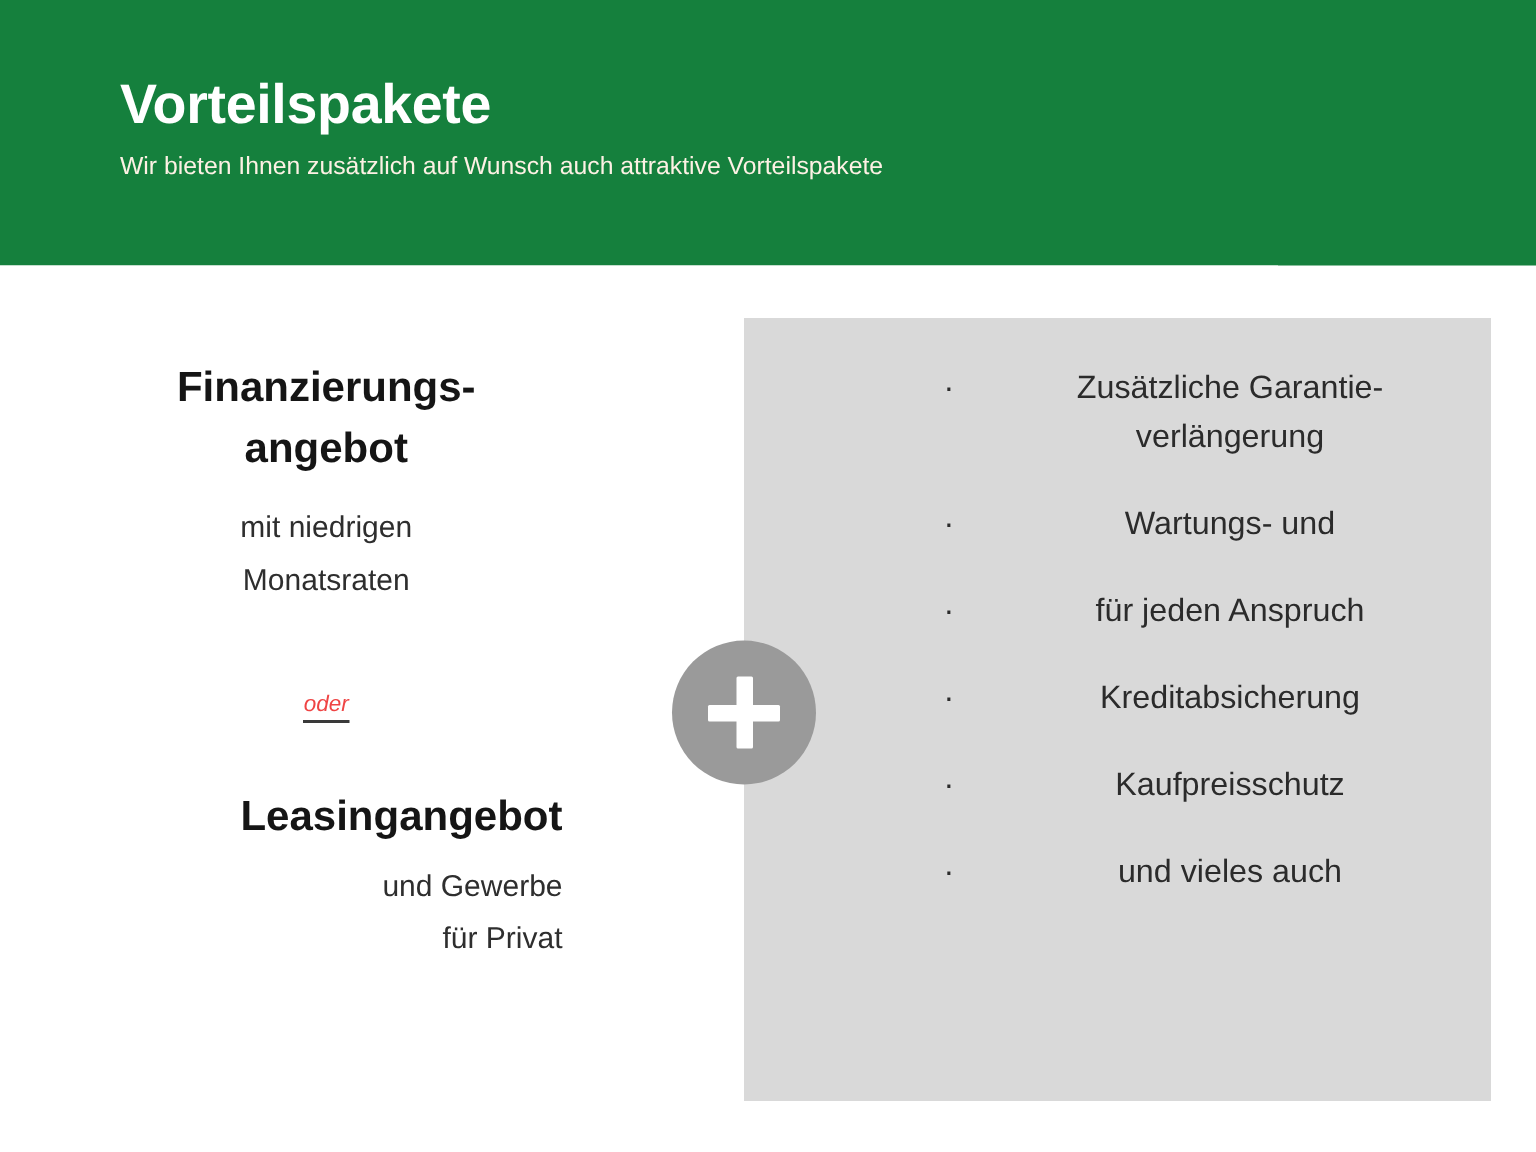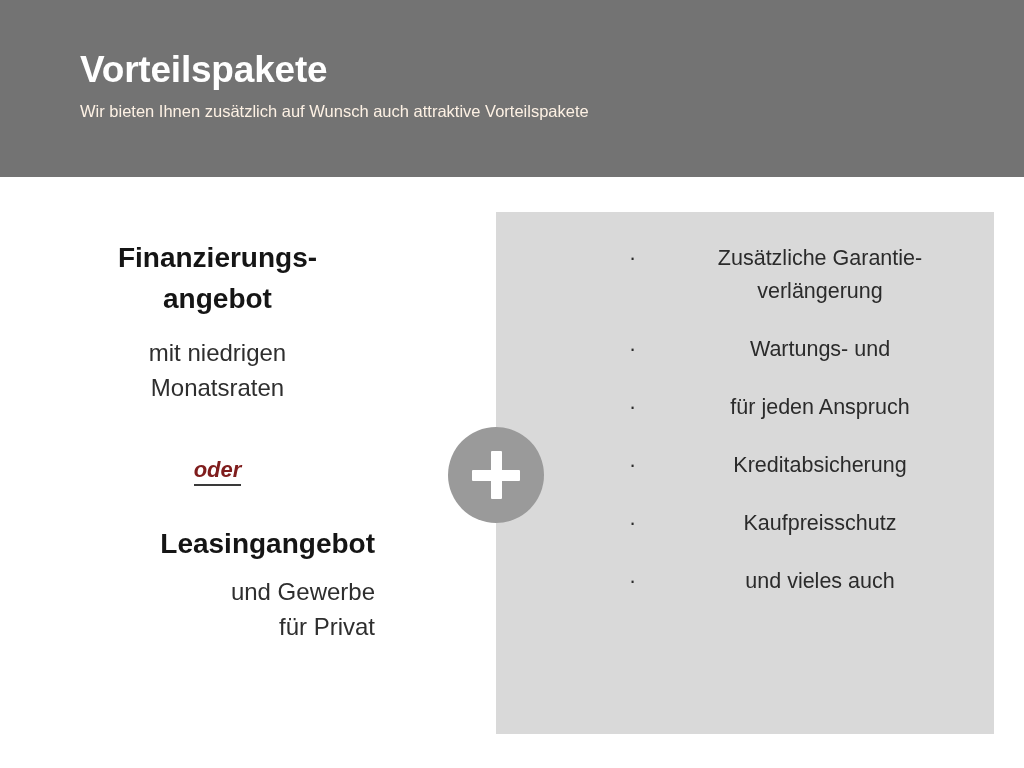--- a/index.html
+++ b/index.html
@@ -70,33 +70,33 @@
   }
   .offer-block { }
   .offer-title {
     font-size: 28px;
     font-weight: 700;
     line-height: 41px;
     color: #151515;
     margin: 0;
   }
   .offer-sub {
-    font-size: 24px;
+    font-size: 20px;
     font-weight: 400;
     line-height: 35px;
     color: #2e2e2e;
     margin: 16px 0 0 0;
   }
   .offer-sub-line { display: block; }
   .divider-word {
     margin: 52px 0 0 0;
-    font-size: 22px;
+    font-size: 15px;
     font-style: italic;
-    font-weight: 700;
-    color: #7f1d1d;
+    font-weight: 400;
+    color: #ef4444;
     line-height: 26px;
   }
   .divider-word span {
     border-bottom: 2px solid #3a3a3a;
     padding-bottom: 2px;
   }
   .offer-block.second {
     margin-top: 44px;
     text-align: right;
   }
@@ -169,21 +169,21 @@
   .plus-badge .bar-v {
     left: 42.5px;
     top: 24px;
     width: 11px;
     height: 48px;
   }
 </style>
 </head>
 <body>
 
-<div class="header" style="background: #737373; text-decoration: underline;">
+<div class="header" style="background: #15803d; text-decoration: underline;">
   <div class="header-inner">
     <h1 class="header-title">Vorteilspakete</h1>
     <p class="header-subtitle">Wir bieten Ihnen zusätzlich auf Wunsch auch attraktive Vorteilspakete</p>
   </div>
 </div>
 
 <div class="content">
 
   <div class="left-col">
 

